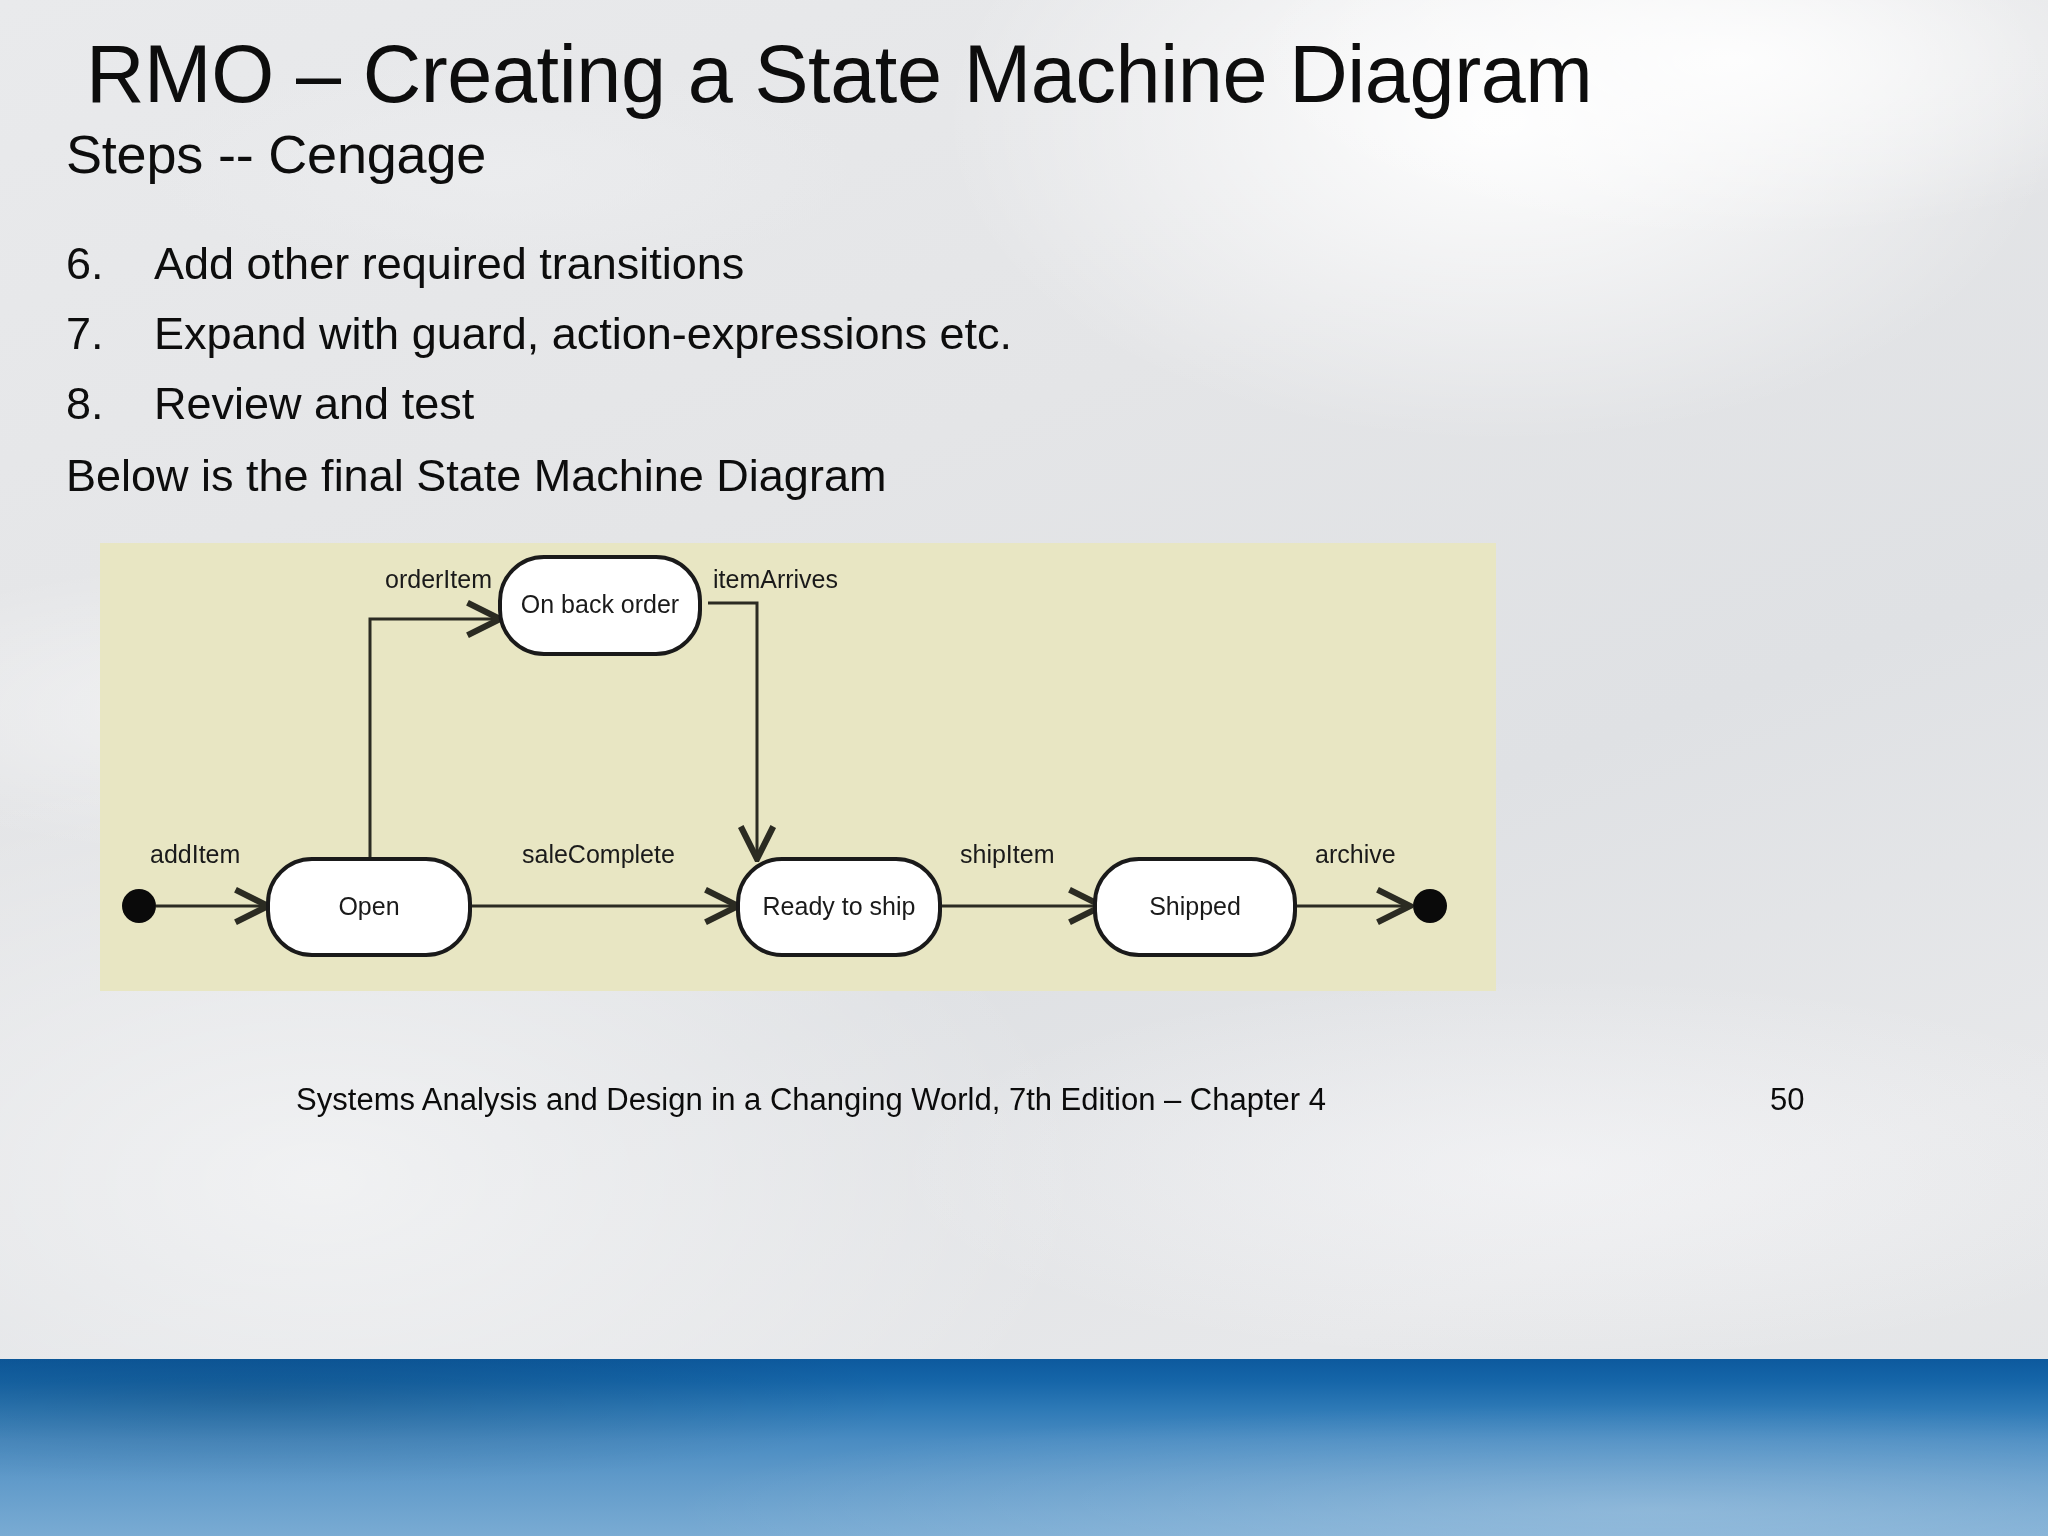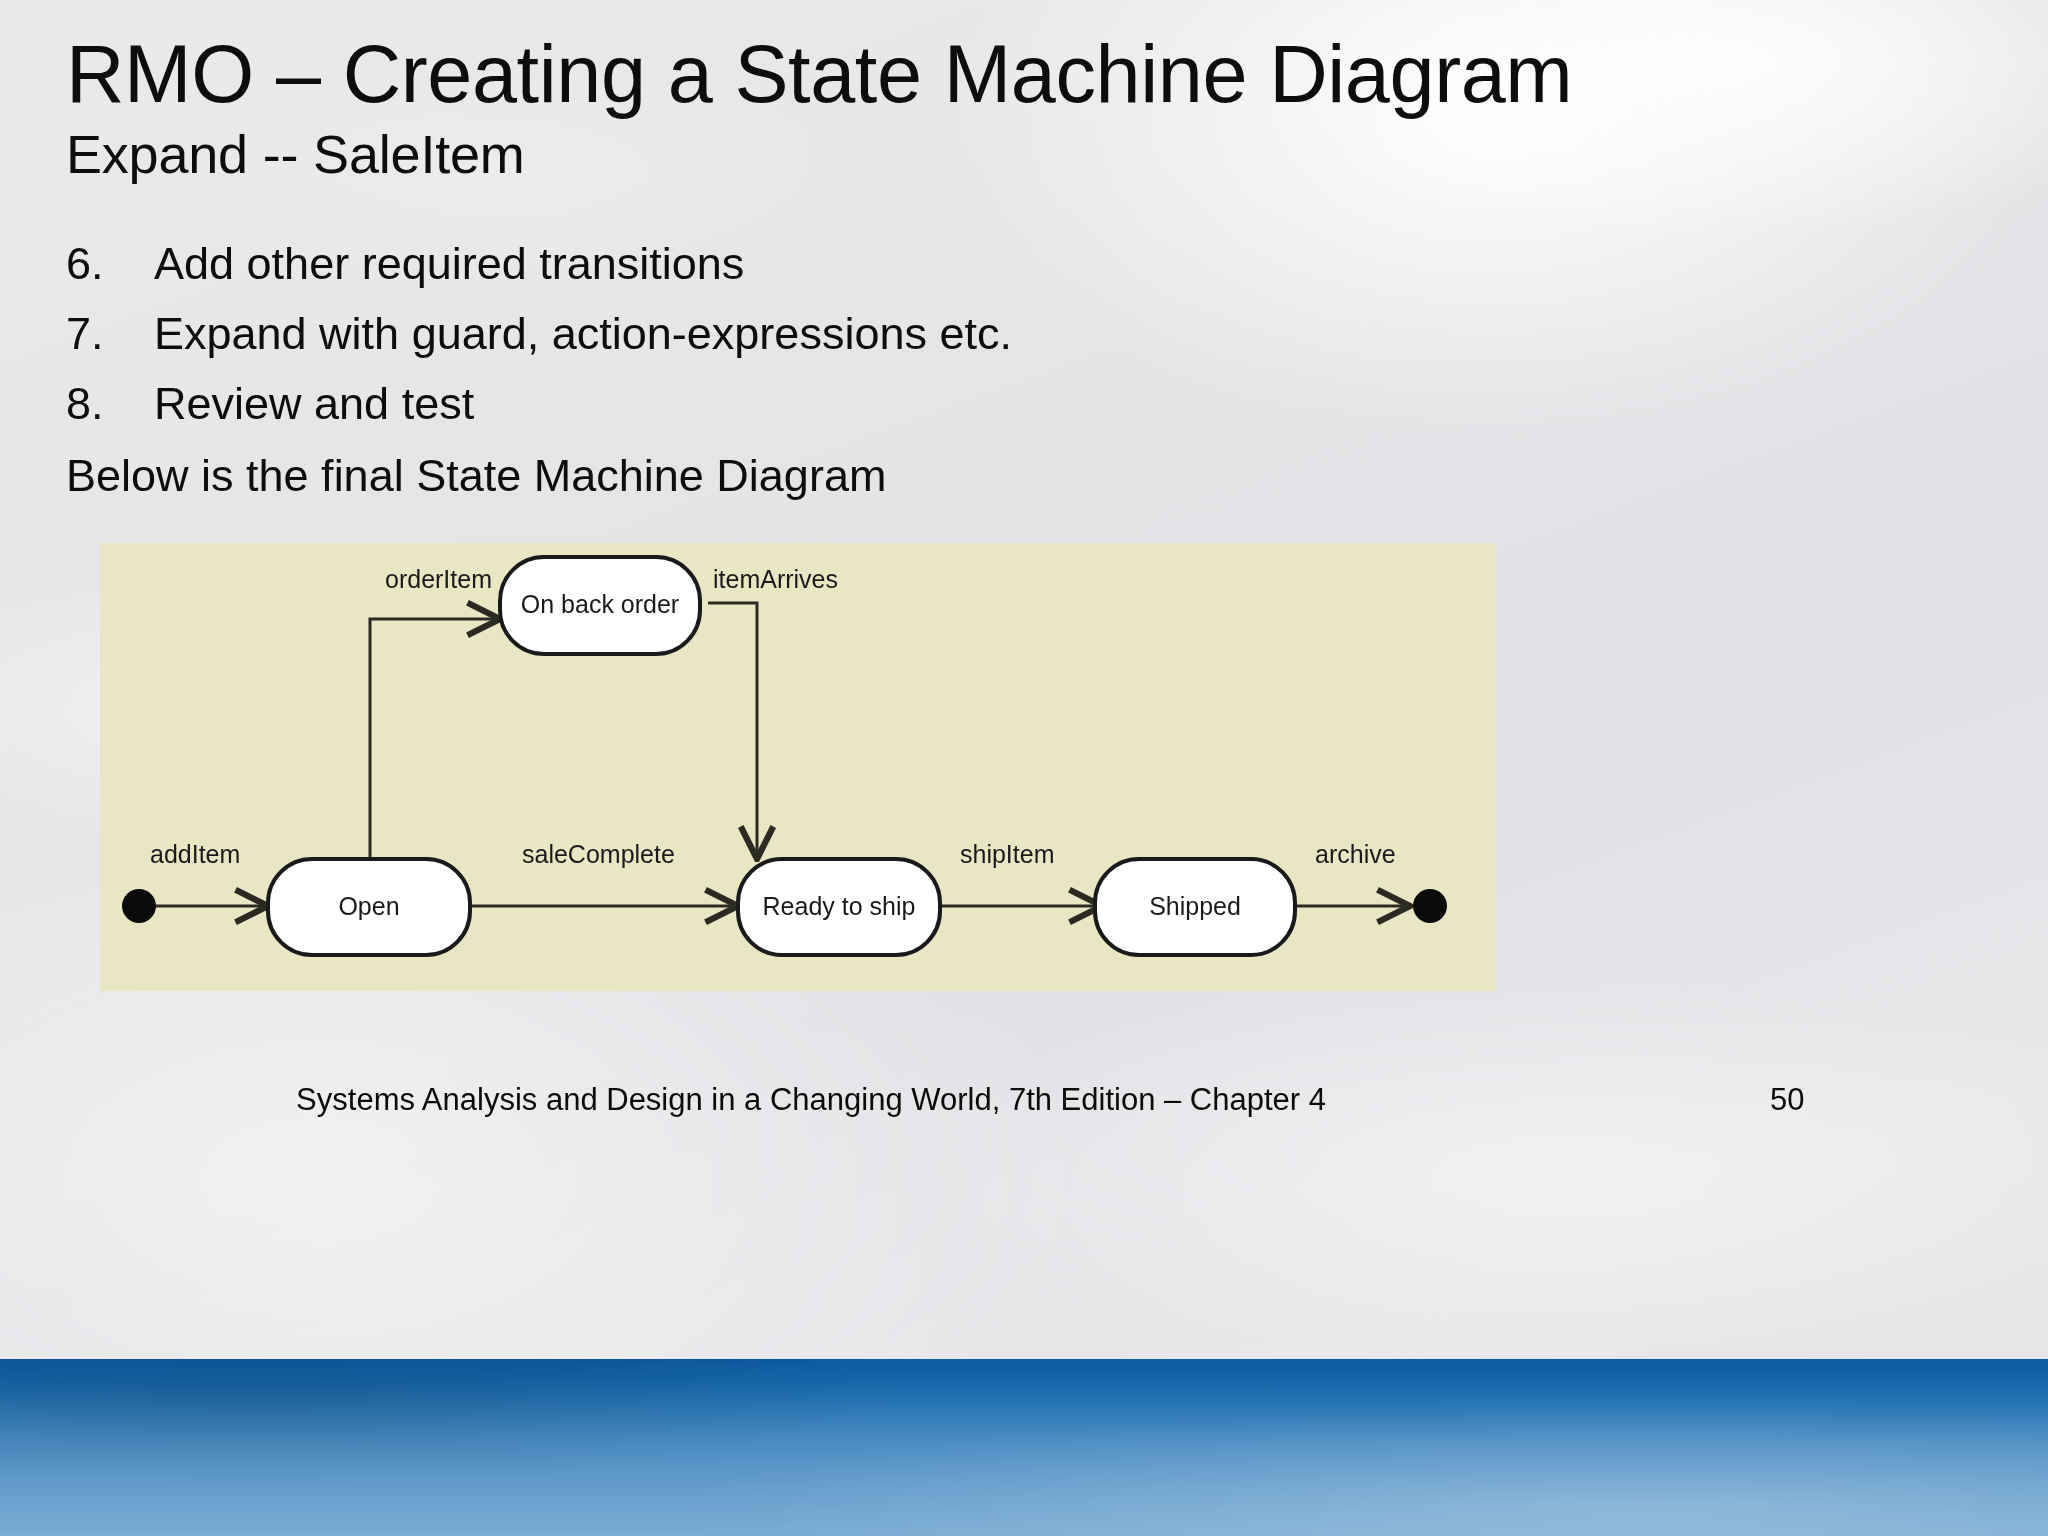--- a/index.html
+++ b/index.html
@@ -46,20 +46,21 @@
     top: 34px;
     width: 1900px;
   }
   #slide-title {
     font-size: 81px;
     line-height: 1.0;
     color: #0d0d0d;
     font-weight: 400;
     letter-spacing: -0.4px;
     white-space: nowrap;
+    margin-left: 20px;
   }
   #slide-subtitle {
     margin-top: 12px;
     font-size: 54px;
     line-height: 1.0;
     color: #0d0d0d;
     font-weight: 400;
     letter-spacing: -0.2px;
   }
 
@@ -174,21 +175,21 @@
 
 <div id="slide">
 
   <div class="wisp a"></div>
   <div class="wisp b"></div>
   <div class="wisp c"></div>
   <div class="wisp d"></div>
 
   <div id="title-block">
     <div id="slide-title">RMO – Creating a State Machine Diagram</div>
-    <div id="slide-subtitle">Expand -- SaleItem</div>
+    <div id="slide-subtitle">Steps -- Cengage</div>
   </div>
 
   <div id="body-list">
 
     <div class="body-row">
       <div class="body-num">6.</div>
       <div class="body-text">Add other required transitions</div>
     </div>
 
     <div class="body-row">

